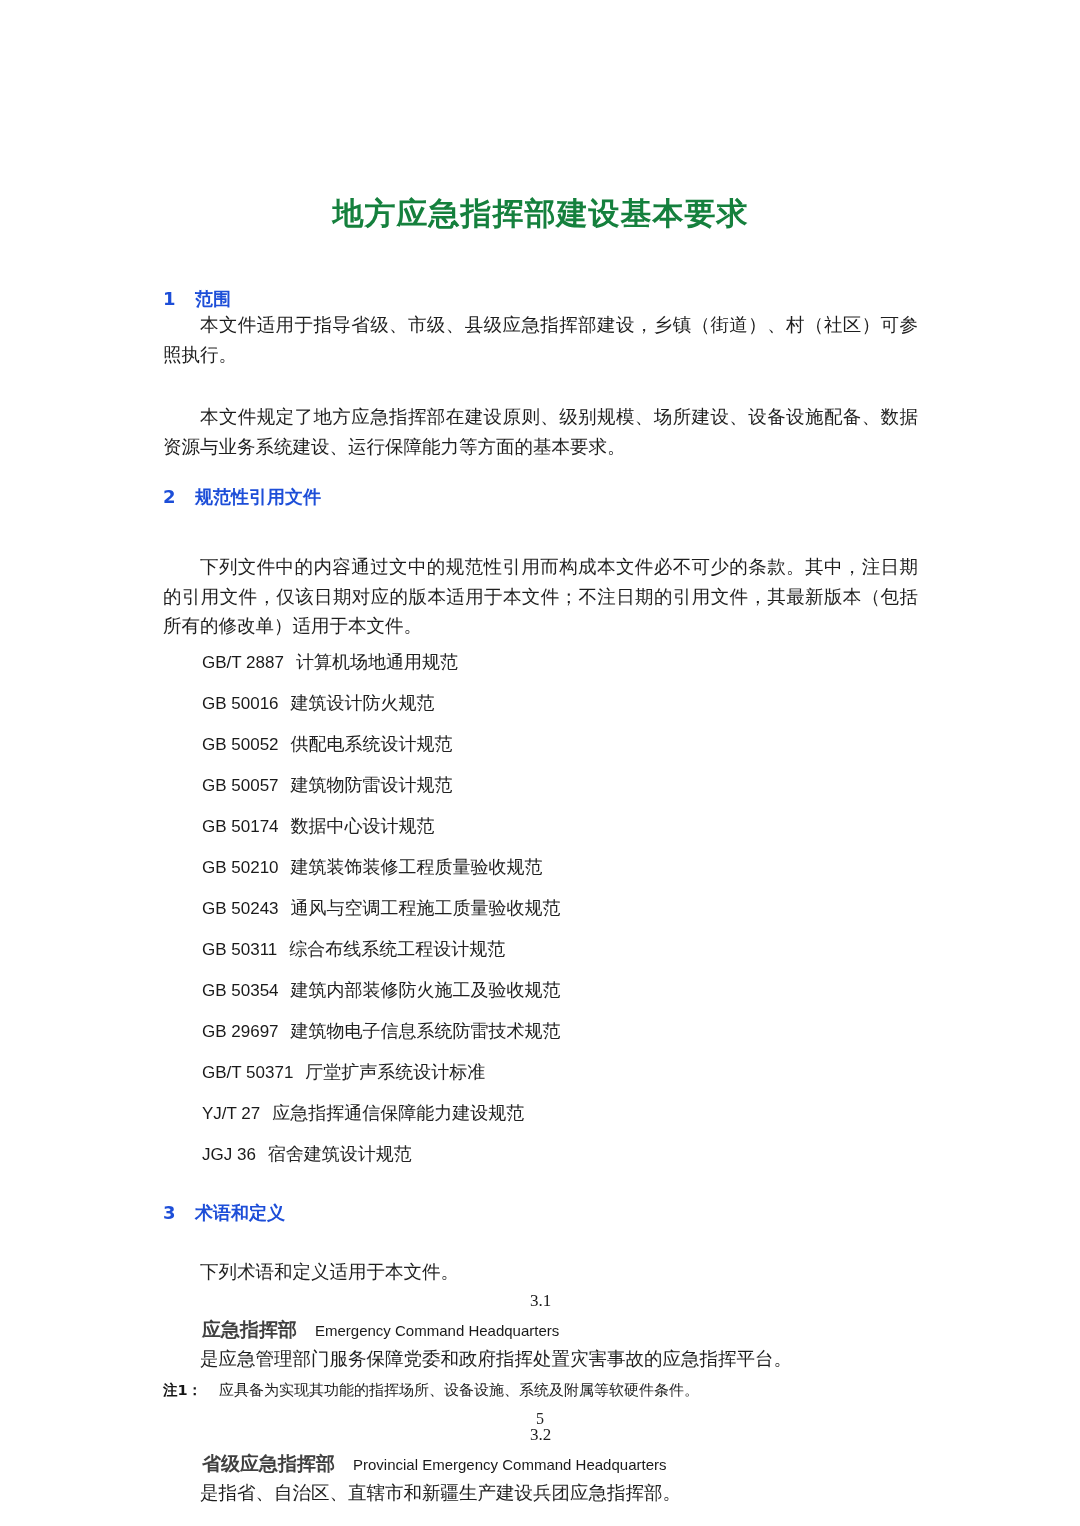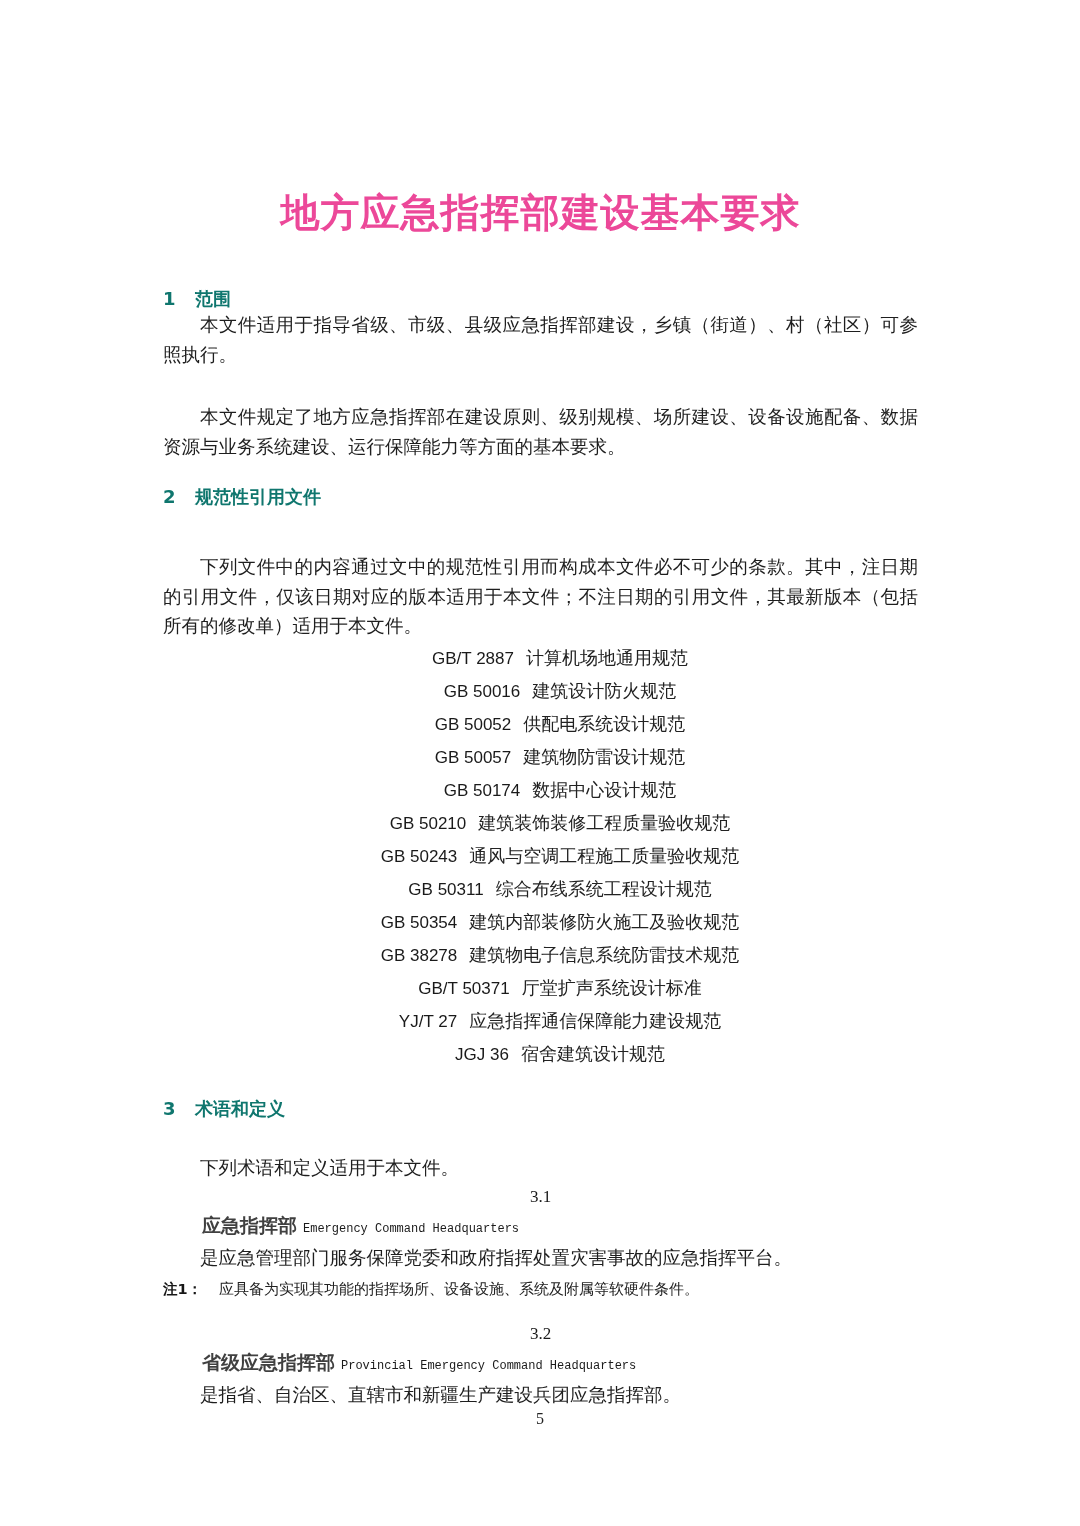--- a/index.html
+++ b/index.html
@@ -12,55 +12,54 @@
     box-sizing: border-box;
     padding: 192px 162px 0 163px;
     overflow: hidden;
     font-family: "Liberation Serif", "DejaVu Serif", serif;
     color: #1c1c1c;
   }
   .doc-title {
     margin: 0;
     font-family: "DejaVu Sans", "Liberation Sans", sans-serif;
     font-weight: bold;
-    font-size: 39px;
+    font-size: 31px;
     line-height: 42px;
     text-align: center;
-    color: #ec4899;
+    color: #15803d;
     letter-spacing: 1px;
   }
   .section-heading {
     margin: 0;
     font-family: "DejaVu Sans", "Liberation Sans", sans-serif;
     font-weight: bold;
     font-size: 18px;
     line-height: 24px;
-    color: #0f766e;
+    color: #1d4ed8;
   }
   .section-heading .sec-num { display: inline-block; min-width: 32px; }
   .sh-1 { margin-top: 53px; }
   .sh-2 { margin-top: 23px; }
   .sh-3 { margin-top: 26px; }
   .body-para {
     margin: 0;
     font-size: 18.5px;
     line-height: 29.5px;
     text-align: justify;
     text-indent: 2em;
     color: #1e1e1e;
   }
   .bp-first { margin-top: 33px; }
   .bp-after-h2 { margin-top: 44px; }
   .bp-intro { margin-top: 33px; }
   .ref-list { list-style: none; margin: 0; padding: 0 0 0 39px; }
   .ref-item {
     font-size: 18px;
-    line-height: 32px;
+    line-height: 40px;
     white-space: nowrap;
-    text-align: center;
   }
   .ref-code {
     font-family: "Liberation Sans", "DejaVu Sans", sans-serif;
     font-size: 17px;
     margin-right: 12px;
     color: #1a1a1a;
   }
   .ref-title { color: #222222; }
   .term-num {
     font-family: Liberation Serif, serif;
@@ -74,24 +73,24 @@
     line-height: 29px;
     white-space: nowrap;
   }
   .term-zh {
     font-family: "DejaVu Sans", "Liberation Sans", sans-serif;
     font-weight: bold;
     font-size: 19px;
     color: #404040;
   }
   .term-en {
-    font-family: Liberation Mono, monospace;
-    font-size: 12px;
+    font-family: Liberation Sans, sans-serif;
+    font-size: 15px;
     color: #1a1a1a;
-    margin-left: 6px;
+    margin-left: 18px;
   }
   .term-def {
     margin: 0 0 0 37px;
     font-size: 18.5px;
     line-height: 29px;
     color: #1e1e1e;
   }
   .note-line {
     font-size: 15px;
     line-height: 32px;
@@ -138,21 +137,21 @@
   <ul class="ref-list">
     <li class="ref-item"><span class="ref-code">GB/T 2887</span><span class="ref-title">计算机场地通用规范</span></li>
     <li class="ref-item"><span class="ref-code">GB 50016</span><span class="ref-title">建筑设计防火规范</span></li>
     <li class="ref-item"><span class="ref-code">GB 50052</span><span class="ref-title">供配电系统设计规范</span></li>
     <li class="ref-item"><span class="ref-code">GB 50057</span><span class="ref-title">建筑物防雷设计规范</span></li>
     <li class="ref-item"><span class="ref-code">GB 50174</span><span class="ref-title">数据中心设计规范</span></li>
     <li class="ref-item"><span class="ref-code">GB 50210</span><span class="ref-title">建筑装饰装修工程质量验收规范</span></li>
     <li class="ref-item"><span class="ref-code">GB 50243</span><span class="ref-title">通风与空调工程施工质量验收规范</span></li>
     <li class="ref-item"><span class="ref-code">GB 50311</span><span class="ref-title">综合布线系统工程设计规范</span></li>
     <li class="ref-item"><span class="ref-code">GB 50354</span><span class="ref-title">建筑内部装修防火施工及验收规范</span></li>
-    <li class="ref-item"><span class="ref-code">GB 38278</span><span class="ref-title">建筑物电子信息系统防雷技术规范</span></li>
+    <li class="ref-item"><span class="ref-code">GB 29697</span><span class="ref-title">建筑物电子信息系统防雷技术规范</span></li>
     <li class="ref-item"><span class="ref-code">GB/T 50371</span><span class="ref-title">厅堂扩声系统设计标准</span></li>
     <li class="ref-item"><span class="ref-code">YJ/T 27</span><span class="ref-title">应急指挥通信保障能力建设规范</span></li>
     <li class="ref-item"><span class="ref-code">JGJ 36</span><span class="ref-title">宿舍建筑设计规范</span></li>
   </ul>
 
   <div class="section-heading sh-3">
     <span class="sec-num">3</span><span class="sec-title">术语和定义</span>
   </div>
   <p class="body-para bp-intro">下列术语和定义适用于本文件。</p>
 

